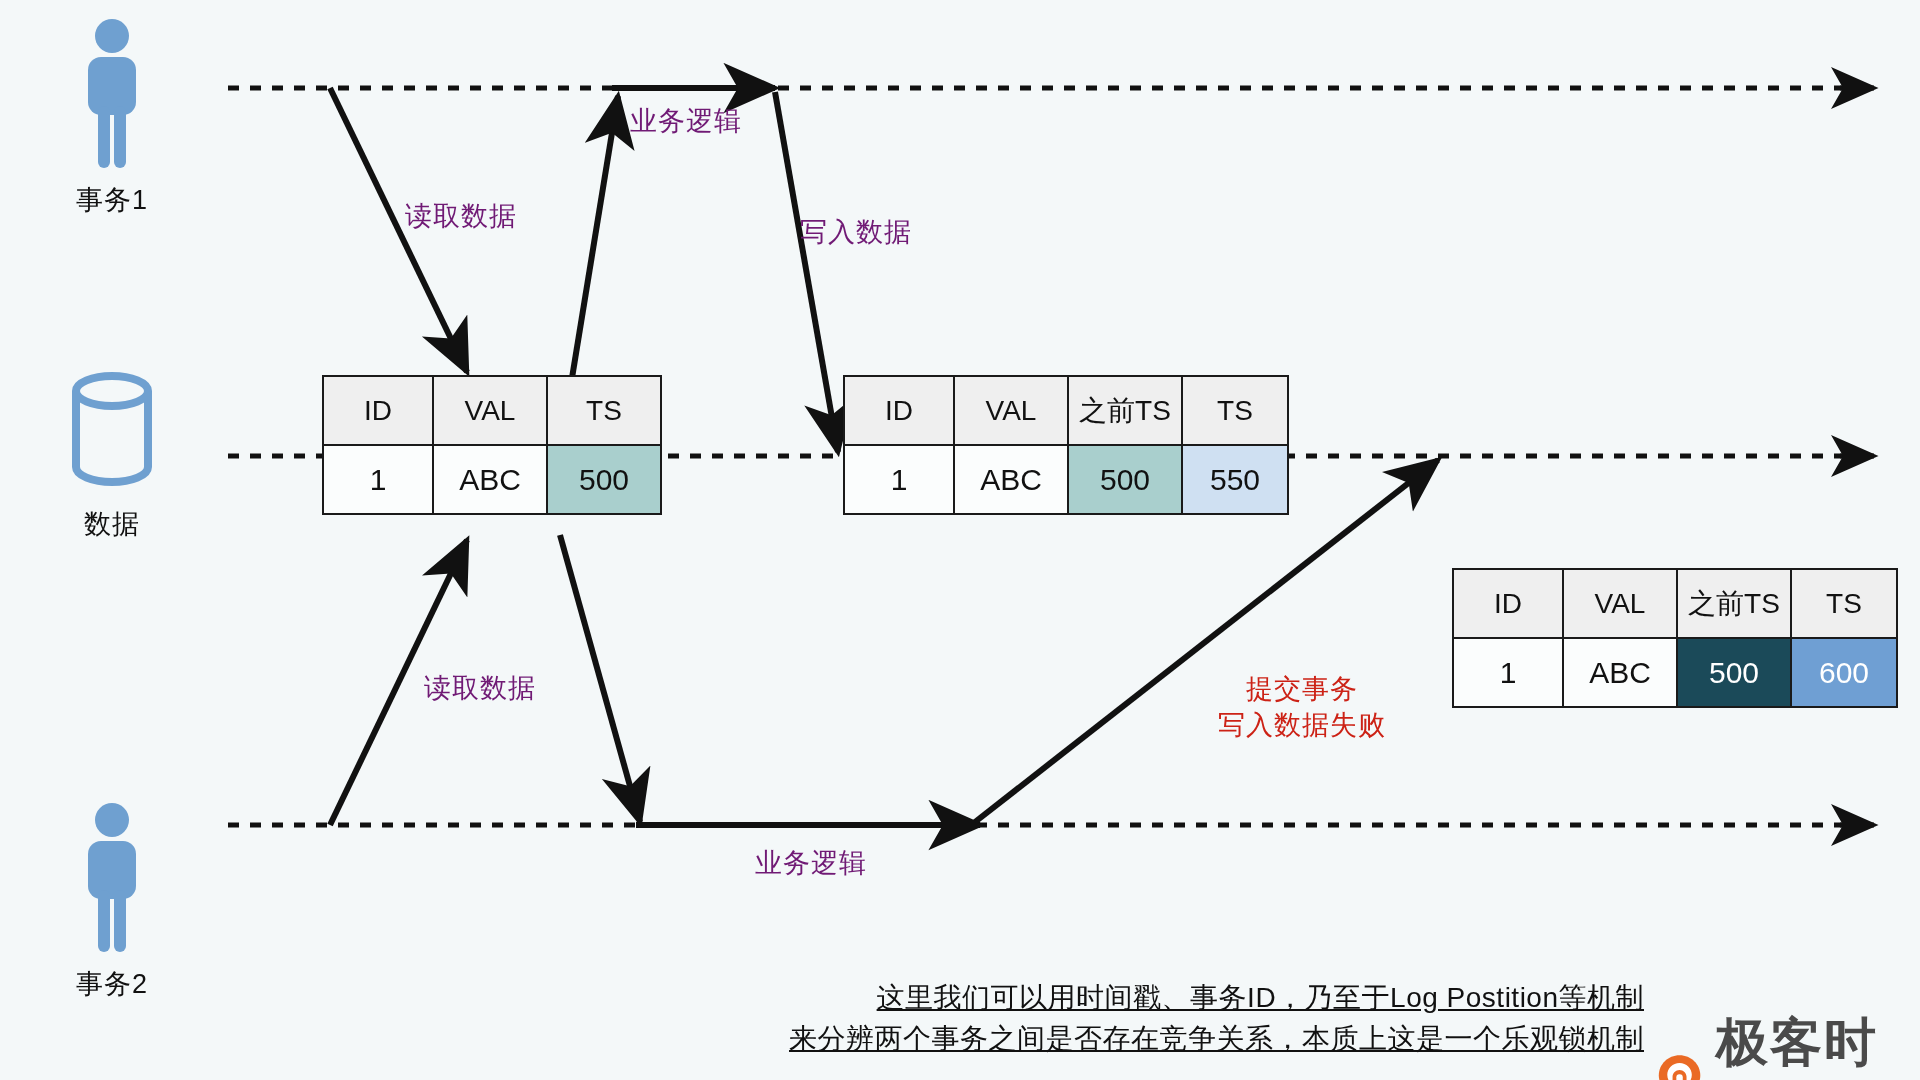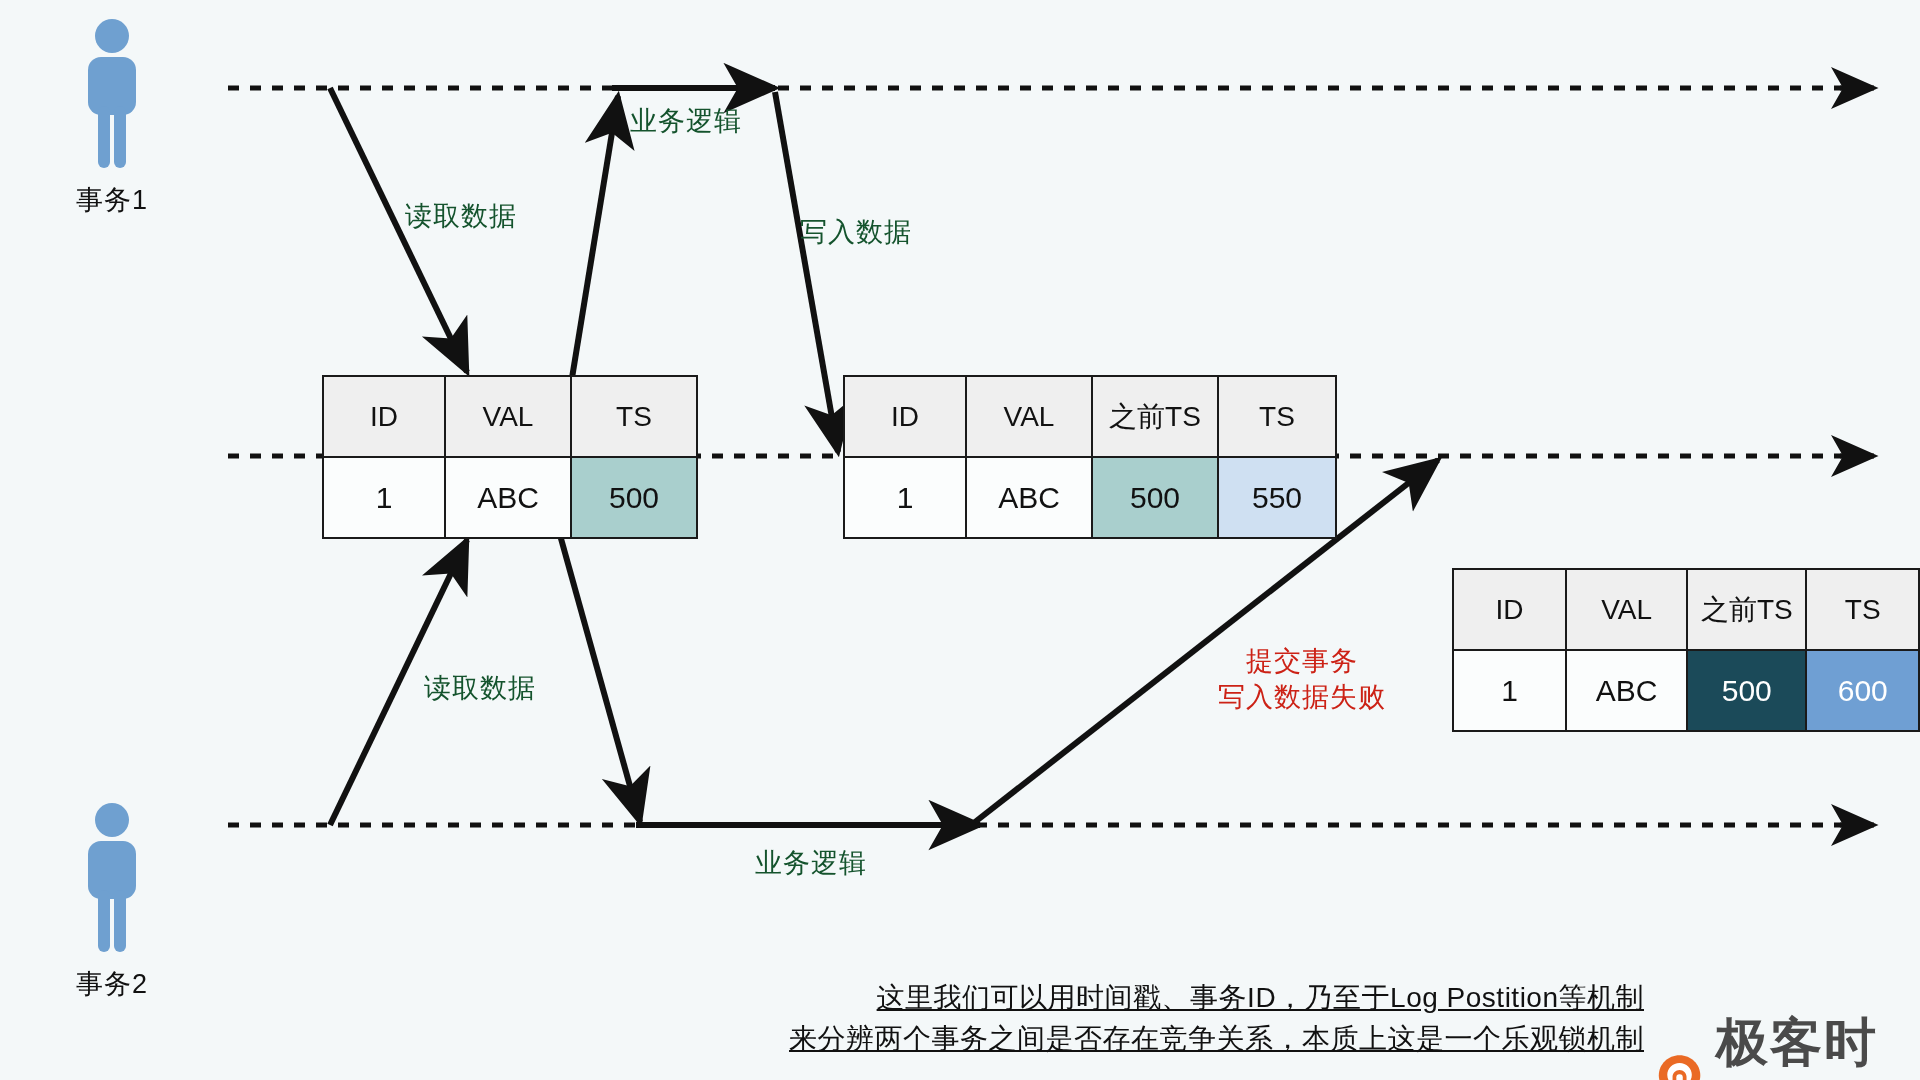--- a/index.html
+++ b/index.html
@@ -29,40 +29,40 @@
   }
   .actor-label {
     font-size: 27px;
     color: #111;
     margin-top: 10px;
     letter-spacing: 1px;
   }
   .edge-label {
     position: absolute;
     font-size: 27px;
-    color: #14532d;
+    color: #701a75;
     white-space: nowrap;
     letter-spacing: 1px;
   }
   .edge-label.red {
     color: #cc2216;
     text-align: center;
     line-height: 1.32;
   }
   .dtable {
     position: absolute;
     border-collapse: collapse;
     background: #fbfdfd;
   }
   .dtable td {
     border: 2px solid #1a1a1a;
     font-size: 30px;
     text-align: center;
     color: #111;
-    padding: 12px;
+    padding: 6px;
     height: 55px;
     line-height: 55px;
     font-family: "Liberation Sans", "DejaVu Sans", sans-serif;
   }
   .dtable tr.hdr td {
     background: #efefef;
     font-size: 28px;
   }
   .dtable tr.body td {
     background: #fbfdfd;
@@ -136,20 +136,29 @@
   <div class="actor" style="left:22px; top:18px;">
     <svg width="80" height="150" viewBox="0 0 80 150">
       <circle cx="40" cy="18" r="17" fill="#6fa0d0"></circle>
       <rect x="16" y="39" width="48" height="58" rx="13" fill="#6fa0d0"></rect>
       <rect x="26" y="88" width="12" height="62" rx="6" fill="#6fa0d0"></rect>
       <rect x="42" y="88" width="12" height="62" rx="6" fill="#6fa0d0"></rect>
     </svg>
     <div class="actor-label">事务1</div>
   </div>
 
+  <div class="actor" style="left:22px; top:372px;">
+    <svg width="100" height="120" viewBox="0 0 100 120">
+      <ellipse cx="50" cy="19" rx="36" ry="15" fill="none" stroke="#6fa0d0" stroke-width="8"></ellipse>
+      <path d="M14,19 L14,95" fill="none" stroke="#6fa0d0" stroke-width="8"></path>
+      <path d="M86,19 L86,95" fill="none" stroke="#6fa0d0" stroke-width="8"></path>
+      <path d="M14,95 a36,15 0 0 0 72,0" fill="none" stroke="#6fa0d0" stroke-width="8"></path>
+    </svg>
+    <div class="actor-label">数据</div>
+  </div>
 
   <div class="actor" style="left:22px; top:802px;">
     <svg width="80" height="150" viewBox="0 0 80 150">
       <circle cx="40" cy="18" r="17" fill="#6fa0d0"></circle>
       <rect x="16" y="39" width="48" height="58" rx="13" fill="#6fa0d0"></rect>
       <rect x="26" y="88" width="12" height="62" rx="6" fill="#6fa0d0"></rect>
       <rect x="42" y="88" width="12" height="62" rx="6" fill="#6fa0d0"></rect>
     </svg>
     <div class="actor-label">事务2</div>
   </div>
@@ -157,21 +166,21 @@
   <div class="edge-label" style="left:405px; top:198px;">读取数据</div>
 
   <div class="edge-label" style="left:630px; top:103px;">业务逻辑</div>
 
   <div class="edge-label" style="left:800px; top:214px;">写入数据</div>
 
   <div class="edge-label" style="left:424px; top:670px;">读取数据</div>
 
   <div class="edge-label" style="left:755px; top:845px;">业务逻辑</div>
 
-  <div class="edge-label red" style="left:1218px; top:644px;">
+  <div class="edge-label red" style="left:1218px; top:672px;">
     <div>提交事务</div>
     <div>写入数据失败</div>
   </div>
 
   <table class="dtable" style="left:322px; top:375px;">
     <tbody>
         <tr class="hdr">
       <td style="width:96px">ID</td>
       <td style="width:100px">VAL</td>
       <td style="width:100px">TS</td>

